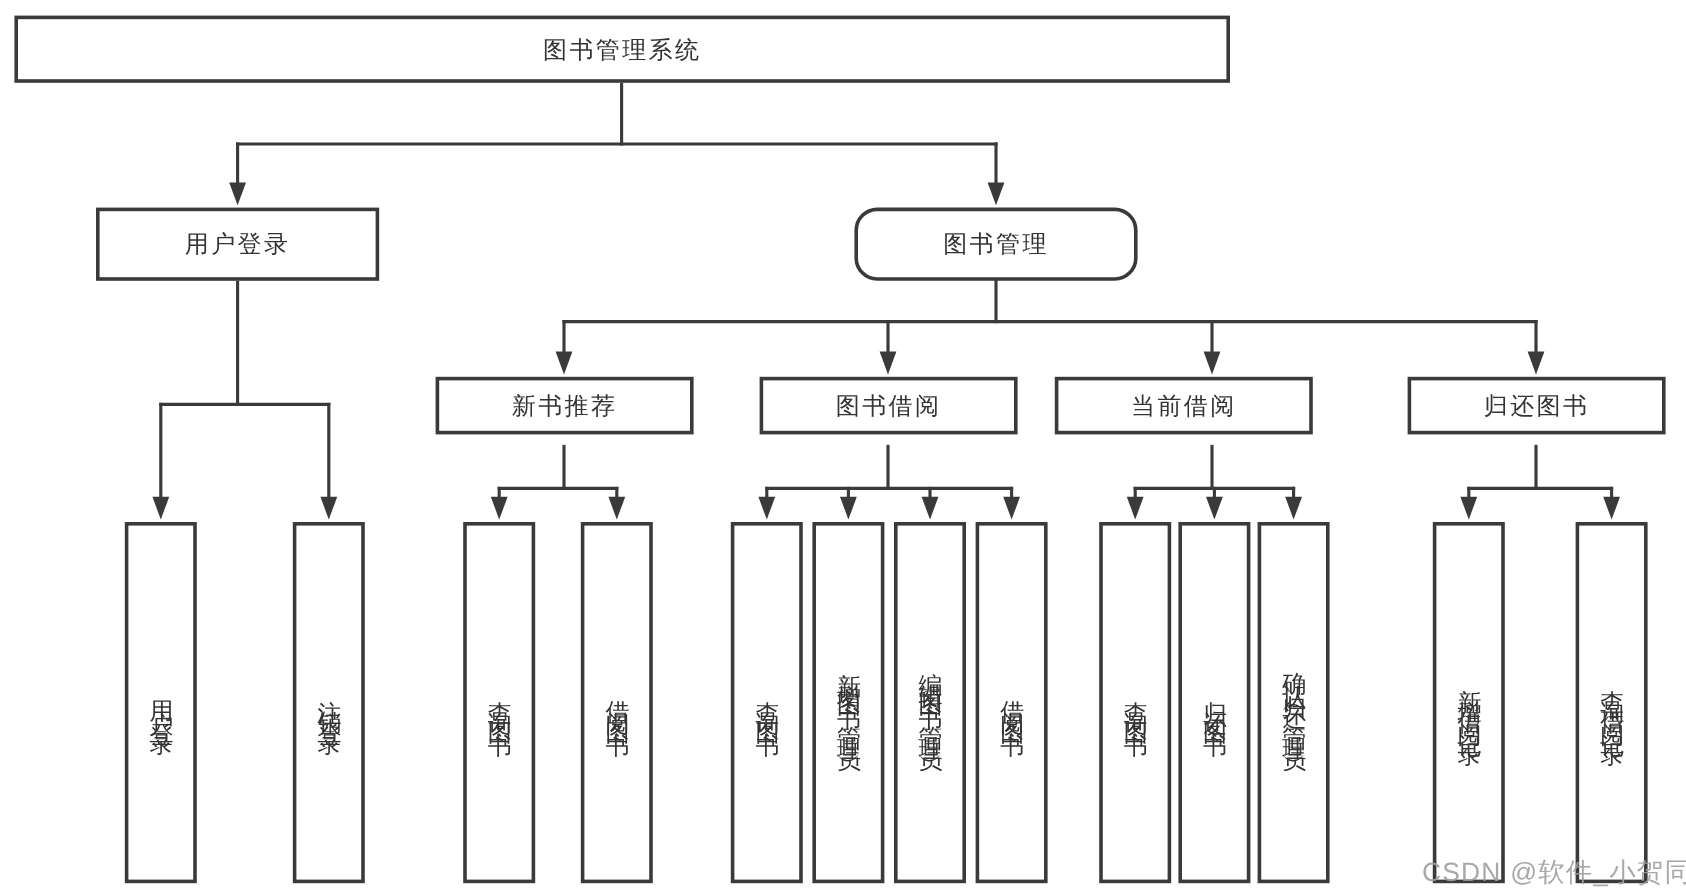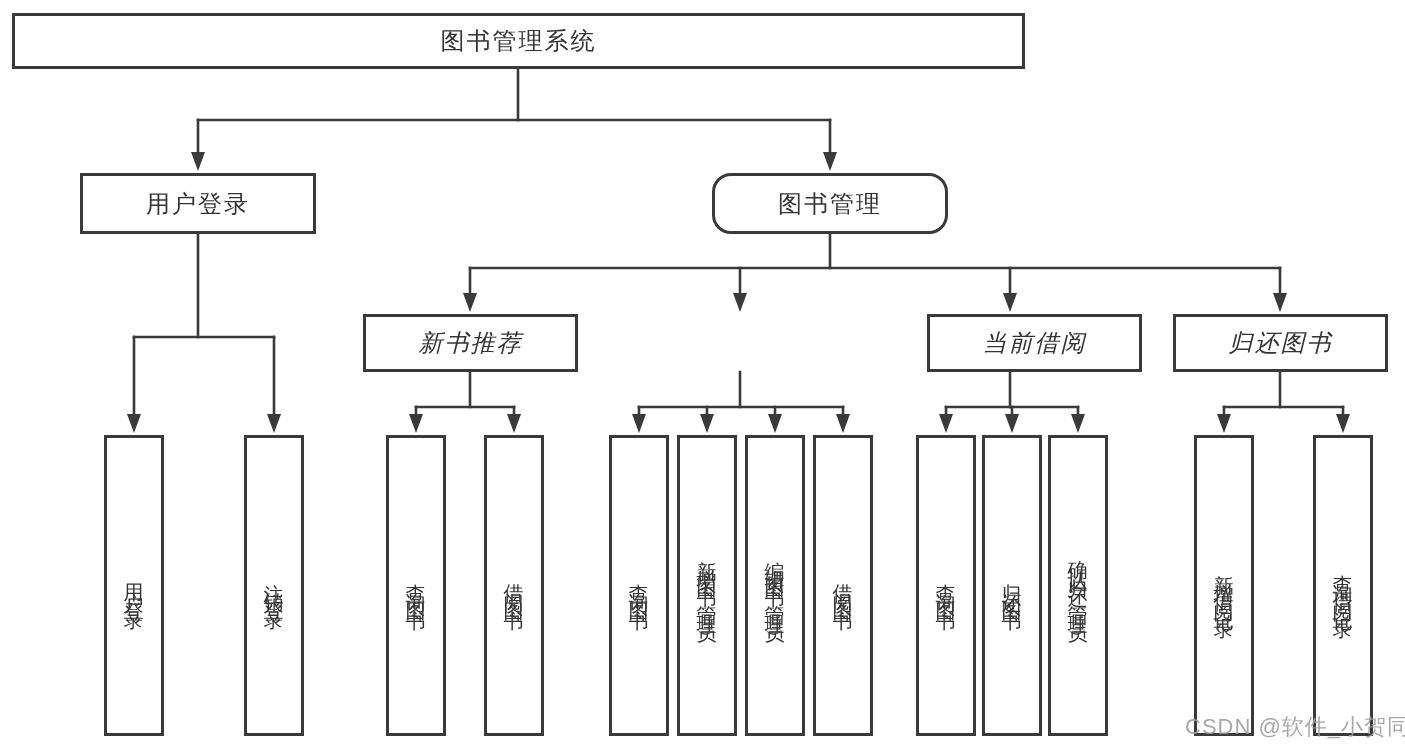--- a/index.html
+++ b/index.html
@@ -18,28 +18,28 @@
     width: 1405px; height: 747px;
   }
   .box {
     position: absolute;
     box-sizing: border-box;
     background: #ffffff;
     border: 3px solid #3a3a3a;
     display: flex;
     align-items: center;
     justify-content: center;
-    font-size: 24px;
+    font-size: 20px;
     letter-spacing: 2px;
     color: #333333;
     white-space: nowrap;
   }
   .root-box  { left: 12px;  top: 13px;  width: 1013px; height: 56px; }
   .l2-box    { top: 173px; width: 236px; height: 61px; }
-  .l3-box    { top: 314px; width: 215px; height: 58px; font-style: italic; }
+  .l3-box    { top: 314px; width: 215px; height: 48px; }
   .vbox {
     position: absolute;
     box-sizing: border-box;
     background: #ffffff;
     border: 3px solid #3a3a3a;
     top: 435px;
     width: 60px;
     height: 301px;
     display: flex;
     align-items: center;
@@ -135,21 +135,22 @@
       <path d="M1336,414 L1350,414 L1343,433 Z"></path>
     </g>
   </svg>
 
   <div class="box root-box">图书管理系统</div>
 
   <div class="box l2-box" style="left:80px;">用户登录</div>
   <div class="box l2-box" style="left:712px;border-radius:19px;">图书管理</div>
 
   <div class="box l3-box" style="left:363px;">新书推荐</div>
-  <div class="box l3-box" style="left:927px;">当前借阅</div>
+  <div class="box l3-box" style="left:633px;">图书借阅</div>
+  <div class="box l3-box" style="left:879px;">当前借阅</div>
   <div class="box l3-box" style="left:1173px;">归还图书</div>
 
   <div class="vbox" style="left:104px;">用户登录</div>
   <div class="vbox" style="left:244px;">注销登录</div>
 
   <div class="vbox" style="left:386px;">查询图书</div>
   <div class="vbox" style="left:484px;">借阅图书</div>
 
   <div class="vbox" style="left:609px;">查询图书</div>
   <div class="vbox" style="left:677px;">新增图书（管理员）</div>

